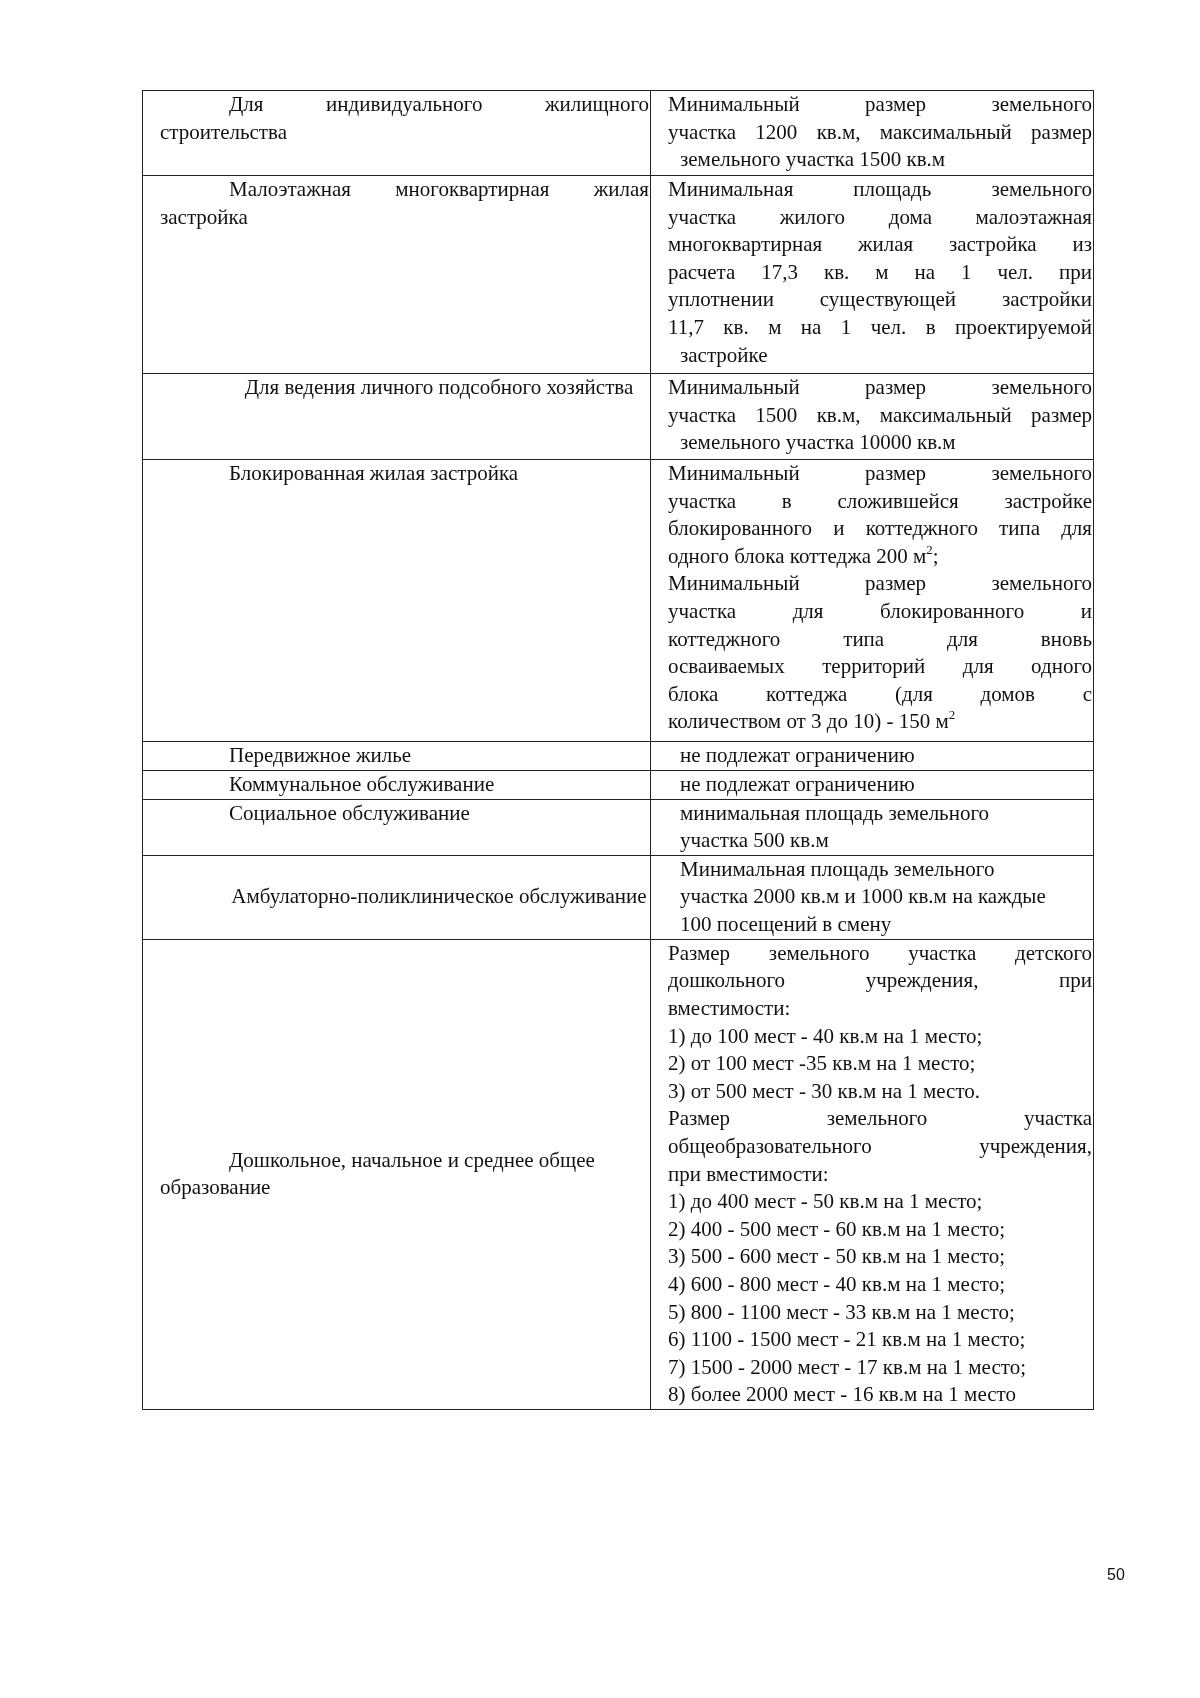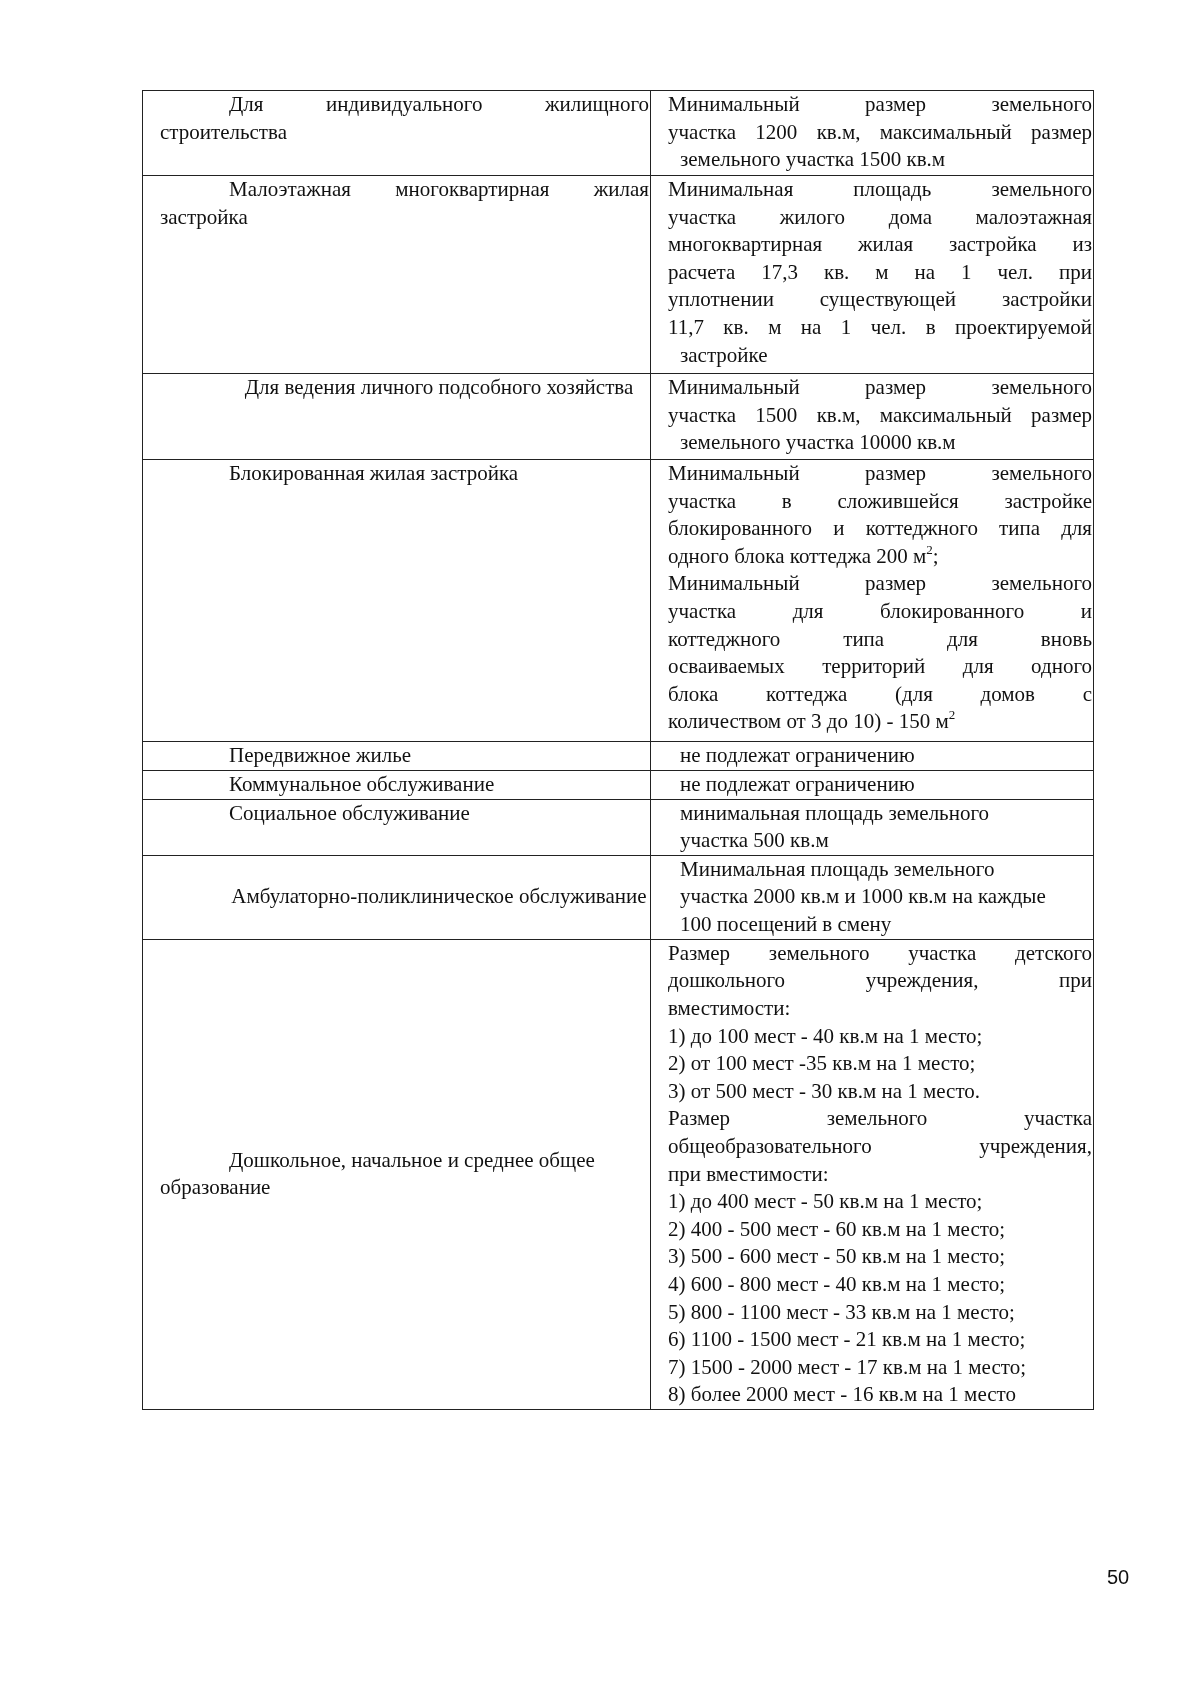--- a/index.html
+++ b/index.html
@@ -22,21 +22,21 @@
   td.use .use-text { text-indent: 69px; text-align: justify; }
   td.use.vcenter, td.param.vcenter { vertical-align: middle; }
   .pline { display: block; text-align: justify; text-align-last: justify; white-space: normal; }
   .pline.last { text-align-last: left; margin-left: 12px; }
   .pline.left { text-align-last: left; }
   sup { font-size: 13px; line-height: 0; position: relative; top: -1px; }
   .edu-top { padding-top: 14px; }
   .page-number {
     position: absolute; left: 1107px; top: 1566px;
     font-family: "Liberation Sans", "DejaVu Sans", sans-serif;
-    font-size: 20px; color: #111;
+    font-size: 16px; color: #111;
   }
 </style>
 </head>
 <body>
 
 <div class="page">
 <table class="zones">
 
   <tbody>
         <tr style="height:85px">

